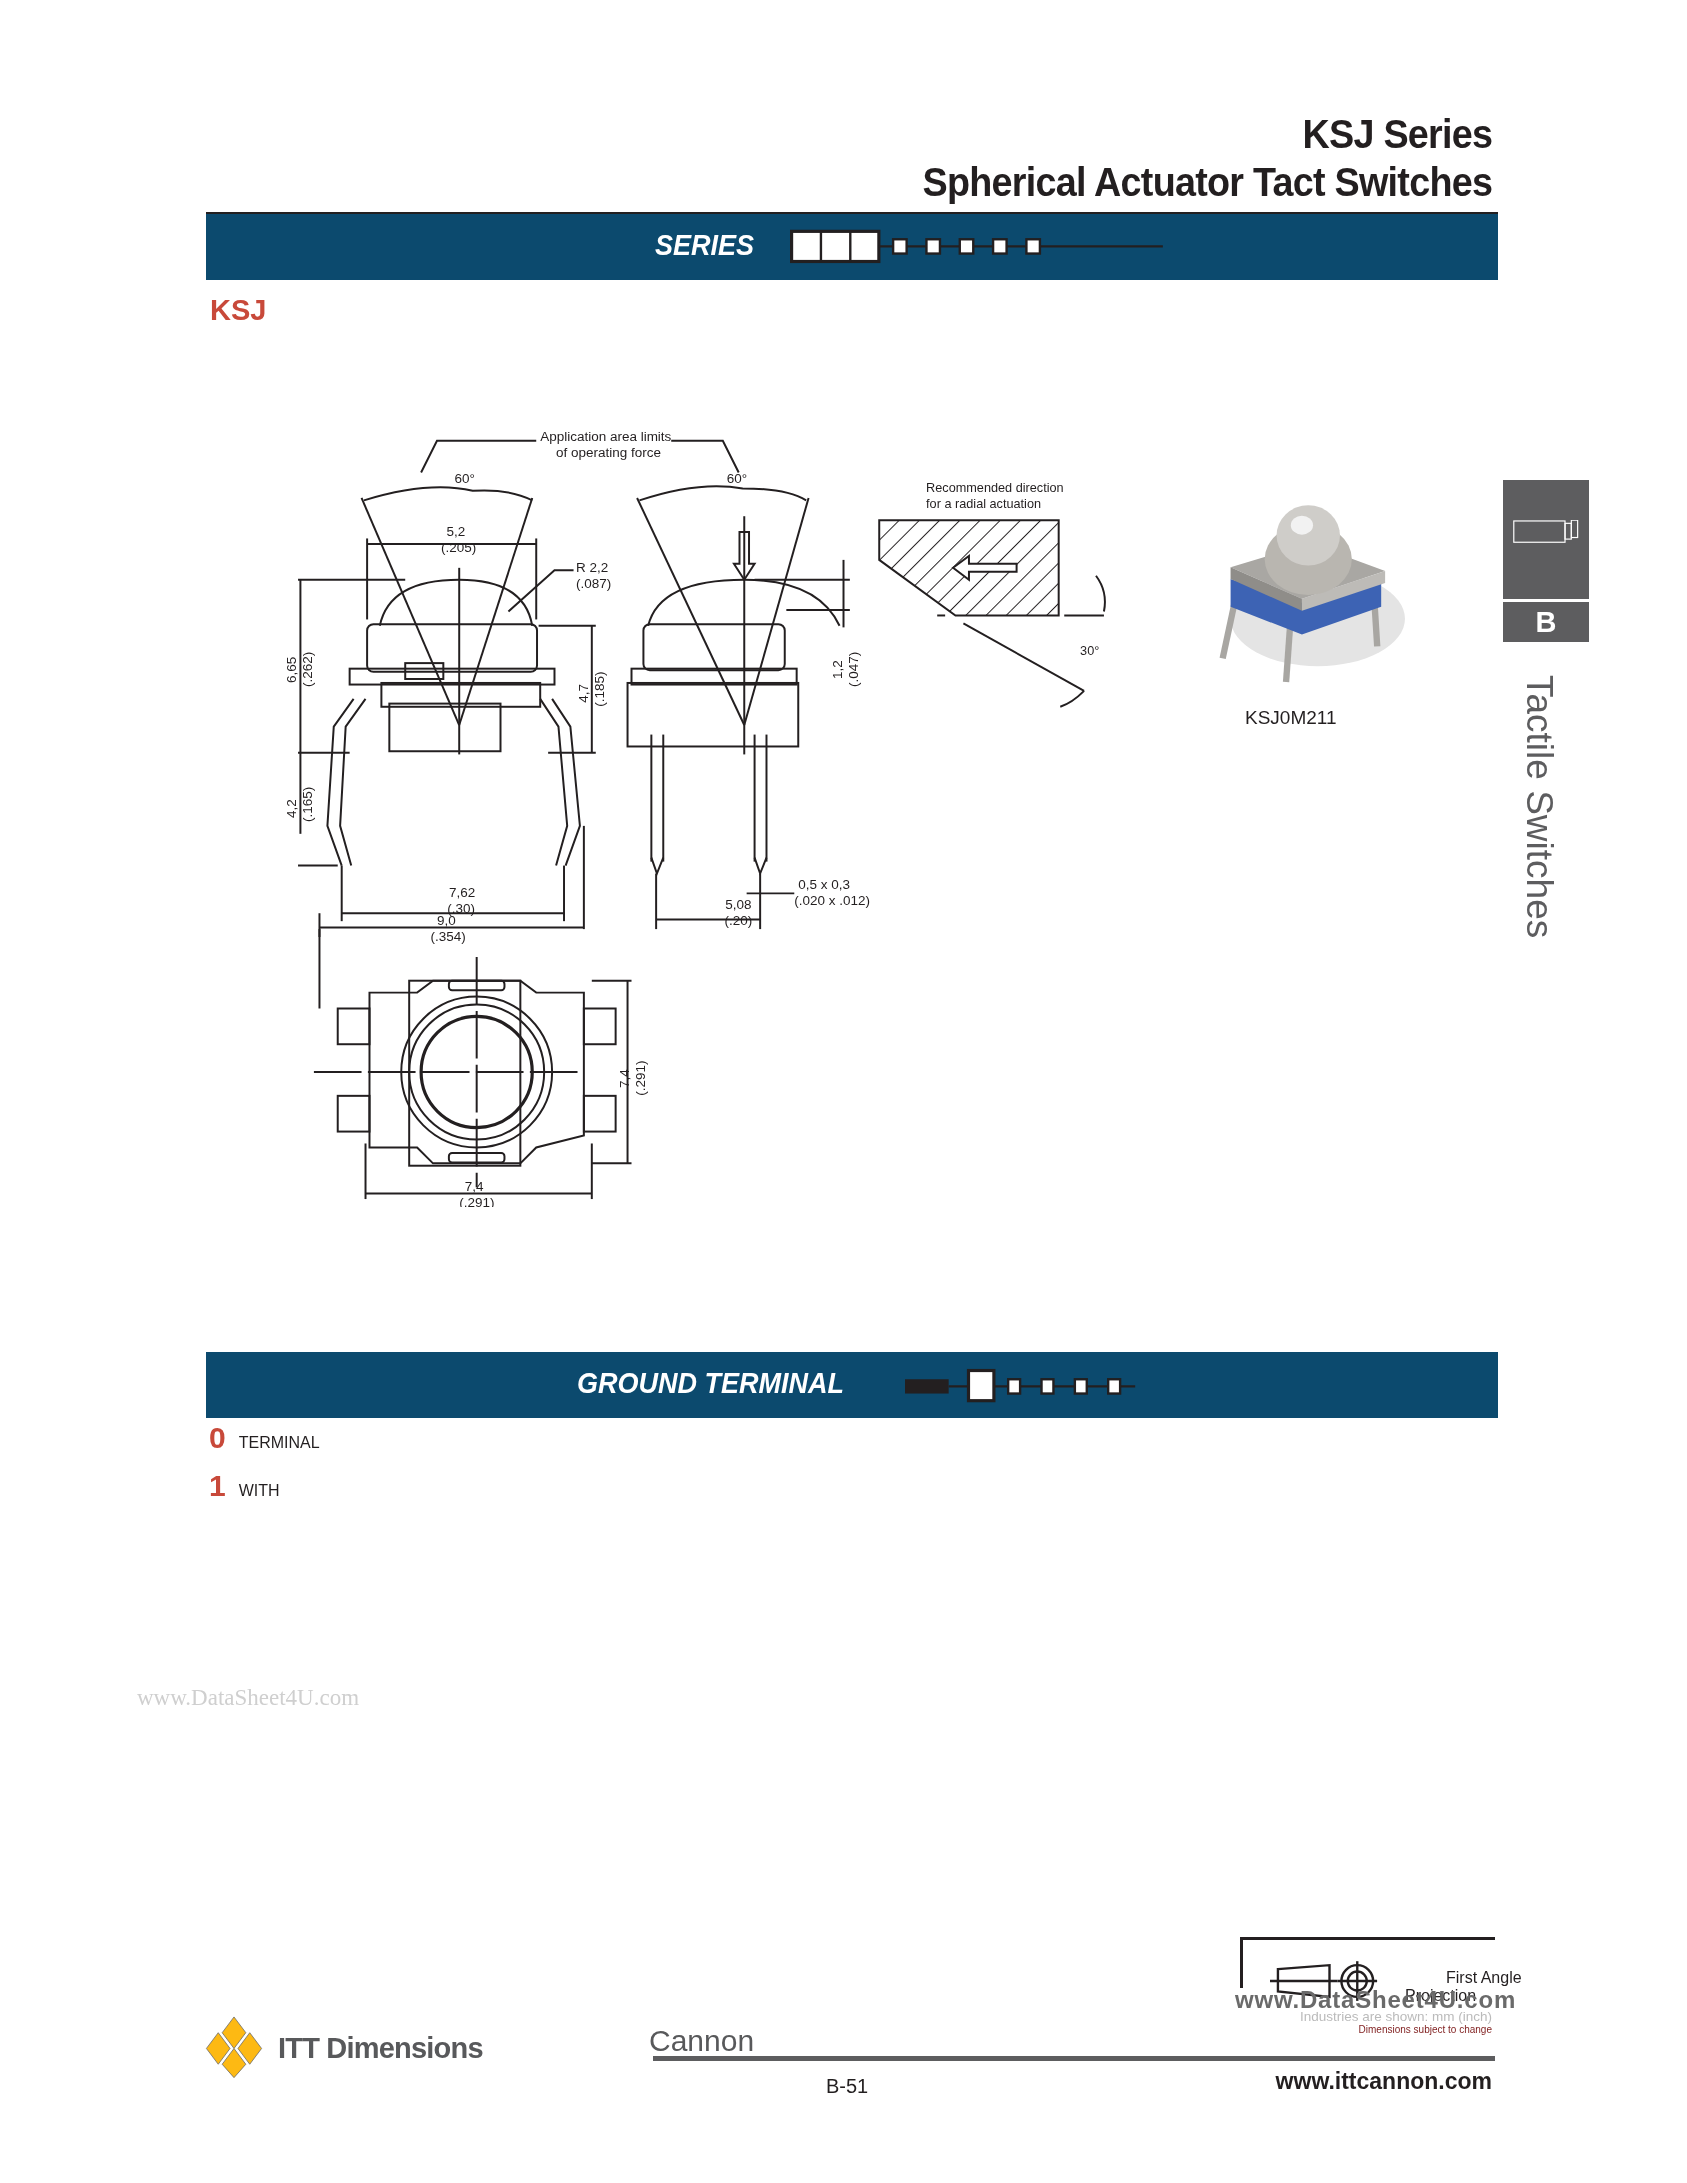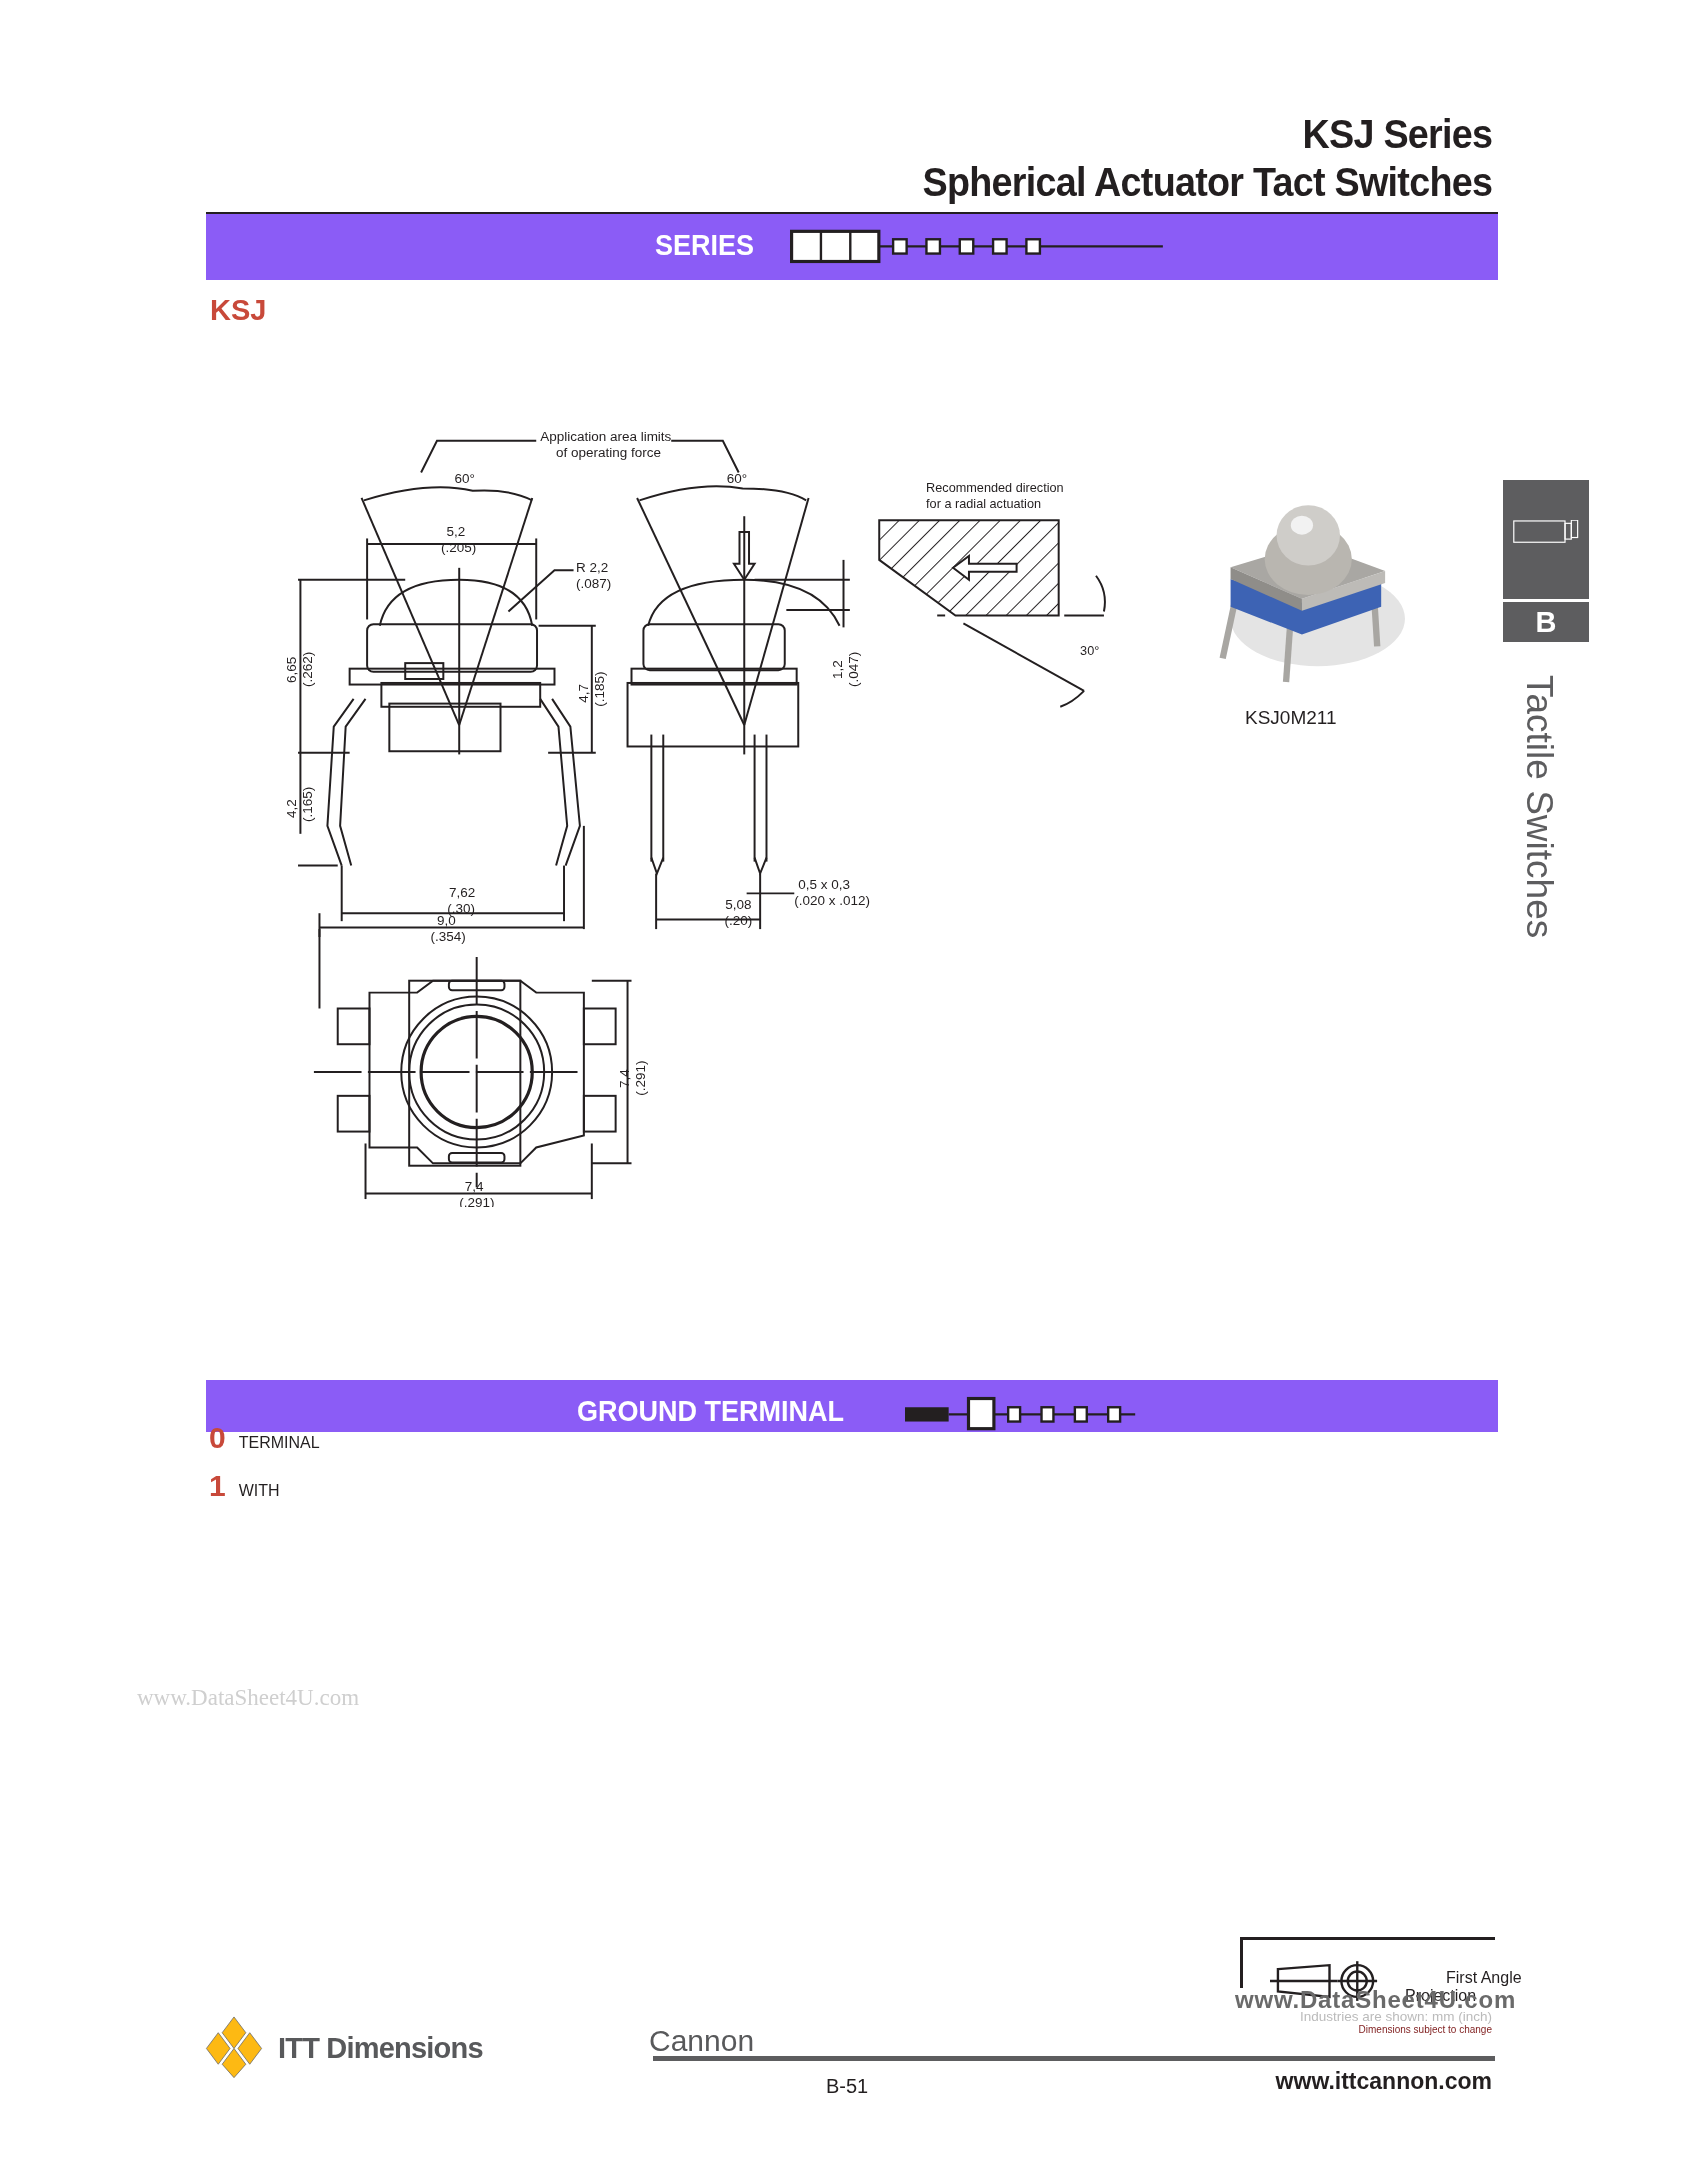--- a/index.html
+++ b/index.html
@@ -1,20 +1,20 @@
 <!DOCTYPE html>
 <html style="font-size:12.7px"><head>
 <meta charset="utf-8">
 <style>
   html,body{margin:0;padding:0;background:#fff;}
   body{width:1687px;height:2183px;position:relative;overflow:hidden;font-family:"Liberation Sans",sans-serif;color:#231f20;}
   .abs{position:absolute;}
   .title1{right:195px;top:111px;font-size:41px;font-weight:bold;letter-spacing:-0.8px;transform:scaleX(0.92);transform-origin:right;}
   .title2{right:195px;top:159px;font-size:41px;font-weight:bold;letter-spacing:-0.8px;transform:scaleX(0.92);transform-origin:right;}
-  .bar{left:206px;width:1292px;background:#8b5cf6;}
+  .bar{left:206px;width:1292px;background:#0c4a6e;font-style:italic;}
   .bar-label{color:#fff;font-weight:bold;font-size:30px;position:absolute;transform:scaleX(0.9);transform-origin:left;}
   .red{color:#c8493a;}
   .opt-num{font-size:30px;font-weight:bold;color:#c8493a;}
   .opt-text{font-size:16px;color:#231f20;letter-spacing:0px;}
   .side-tab{left:1503px;width:86px;background:#5d5d5f;}
   .side-label{left:1512px;top:675px;width:56px;height:286px;}
   .side-label span{position:absolute;left:0;top:0;transform-origin:left top;transform:translate(48px,0) rotate(90deg);font-size:37px;color:#5d5d5f;white-space:nowrap;}
   .watermark{left:137px;top:1685px;font-family:"Liberation Serif",serif;font-size:23px;color:#cfcfcf;}
   .caption{left:1245px;top:707px;font-size:19px;color:#231f20;}
   .footer-rule{height:4.8px;background:#5d5d5f;}
@@ -191,21 +191,21 @@
     <rect x="1" y="1" width="65" height="27" fill="none" stroke="#fff" stroke-width="1.5"></rect>
     <rect x="66" y="4" width="8" height="20" fill="none" stroke="#fff" stroke-width="1.5"></rect>
     <rect x="74" y="0" width="8" height="22" fill="none" stroke="#fff" stroke-width="1.5"></rect>
   </svg>
 </div>
 <div class="abs side-tab" style="top:602px;height:40px;color:#fff;font-size:29px;font-weight:bold;text-align:center;line-height:40px;">B</div>
 <div class="abs side-label">
   <span>Tactile Switches</span>
 </div>
 
-<div class="abs bar" style="top:1380px;height:52px;">
+<div class="abs bar" style="top:1352px;height:66px;">
   <span class="bar-label" style="left:371px;top:14.3px;">GROUND TERMINAL</span>
   <svg class="abs" style="left:699px;top:16px;" width="254" height="36" viewBox="0 0 320 45">
     <rect x="0" y="14" width="55" height="18" fill="#231f20"></rect>
     <line x1="55" y1="23" x2="290" y2="23" stroke="#231f20" stroke-width="3"></line>
     <rect x="80" y="3" width="32" height="38" fill="#fff" stroke="#231f20" stroke-width="4"></rect>
     <rect x="130" y="14" width="15" height="18" fill="#fff" stroke="#231f20" stroke-width="3"></rect>
     <rect x="172" y="14" width="15" height="18" fill="#fff" stroke="#231f20" stroke-width="3"></rect>
     <rect x="214" y="14" width="15" height="18" fill="#fff" stroke="#231f20" stroke-width="3"></rect>
     <rect x="256" y="14" width="15" height="18" fill="#fff" stroke="#231f20" stroke-width="3"></rect>
   </svg>

